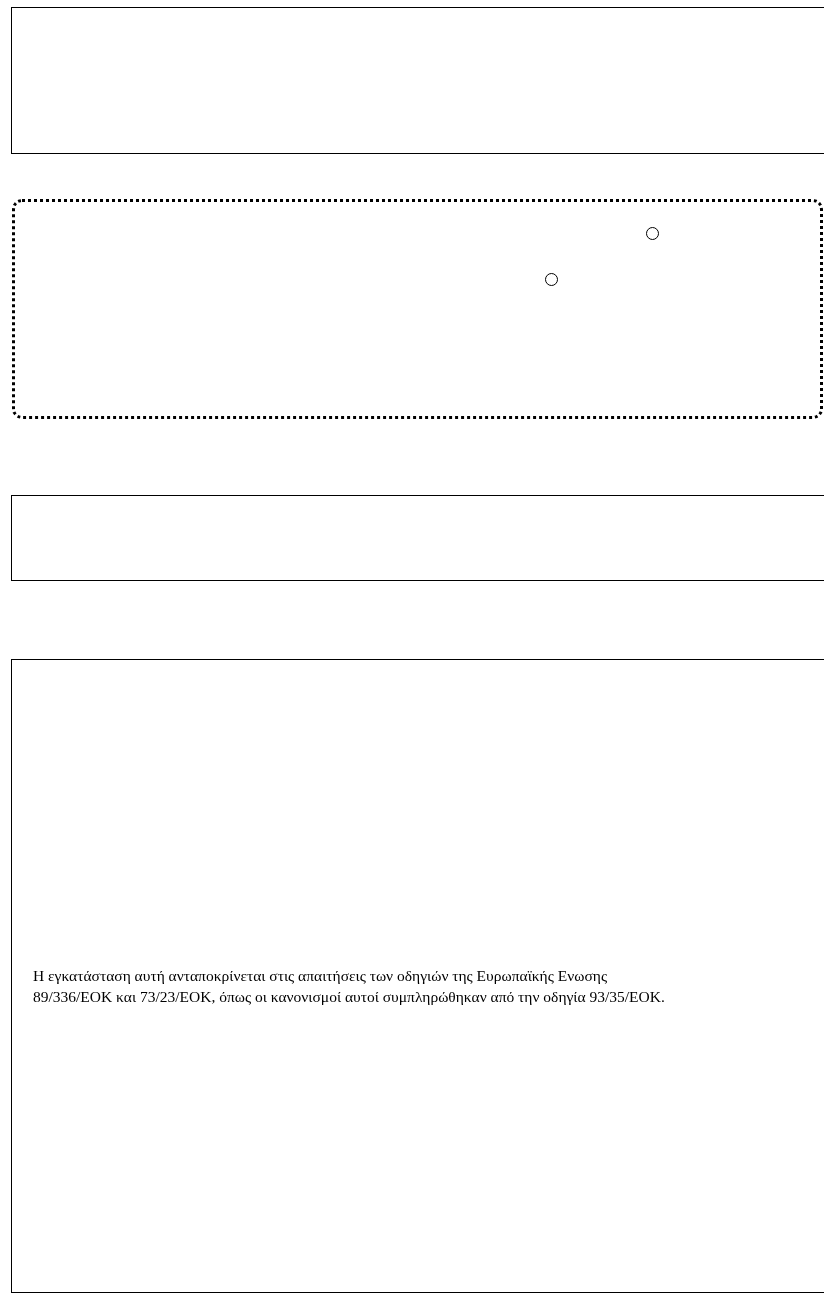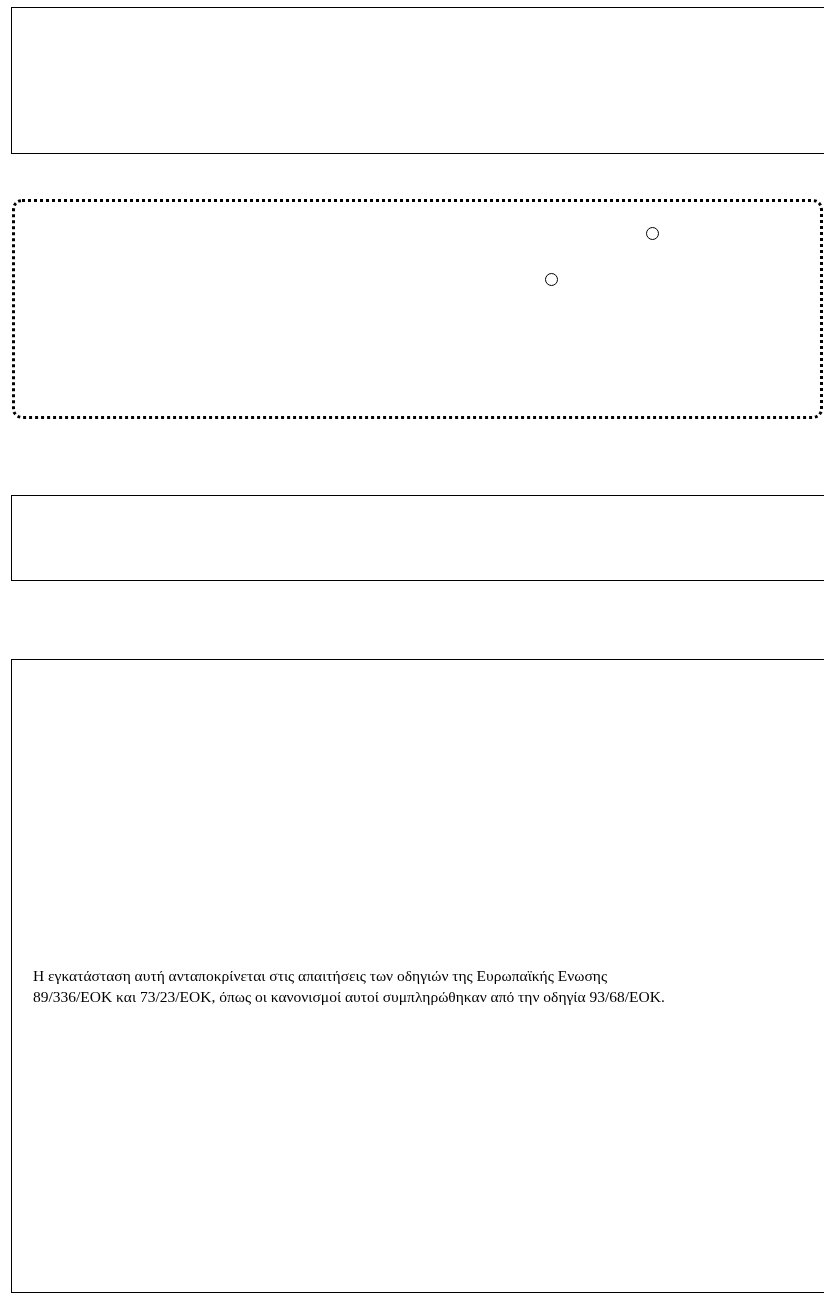--- a/index.html
+++ b/index.html
@@ -112,16 +112,16 @@
   <div class="box box-mid">
     <span></span>
   </div>
 
   <div class="box box-main">
     <span></span>
   </div>
 
   <div class="declaration">
     <span class="line">Η εγκατάσταση αυτή ανταποκρίνεται στις απαιτήσεις των οδηγιών της Ευρωπαϊκής Ενωσης</span>
-    <span class="line">89/336/ΕΟΚ και 73/23/ΕΟΚ, όπως οι κανονισμοί αυτοί συμπληρώθηκαν από την οδηγία 93/68/ΕΟΚ.</span>
+    <span class="line">89/336/ΕΟΚ και 73/23/ΕΟΚ, όπως οι κανονισμοί αυτοί συμπληρώθηκαν από την οδηγία 93/35/ΕΟΚ.</span>
   </div>
 
 </div>
 
 </body></html>

